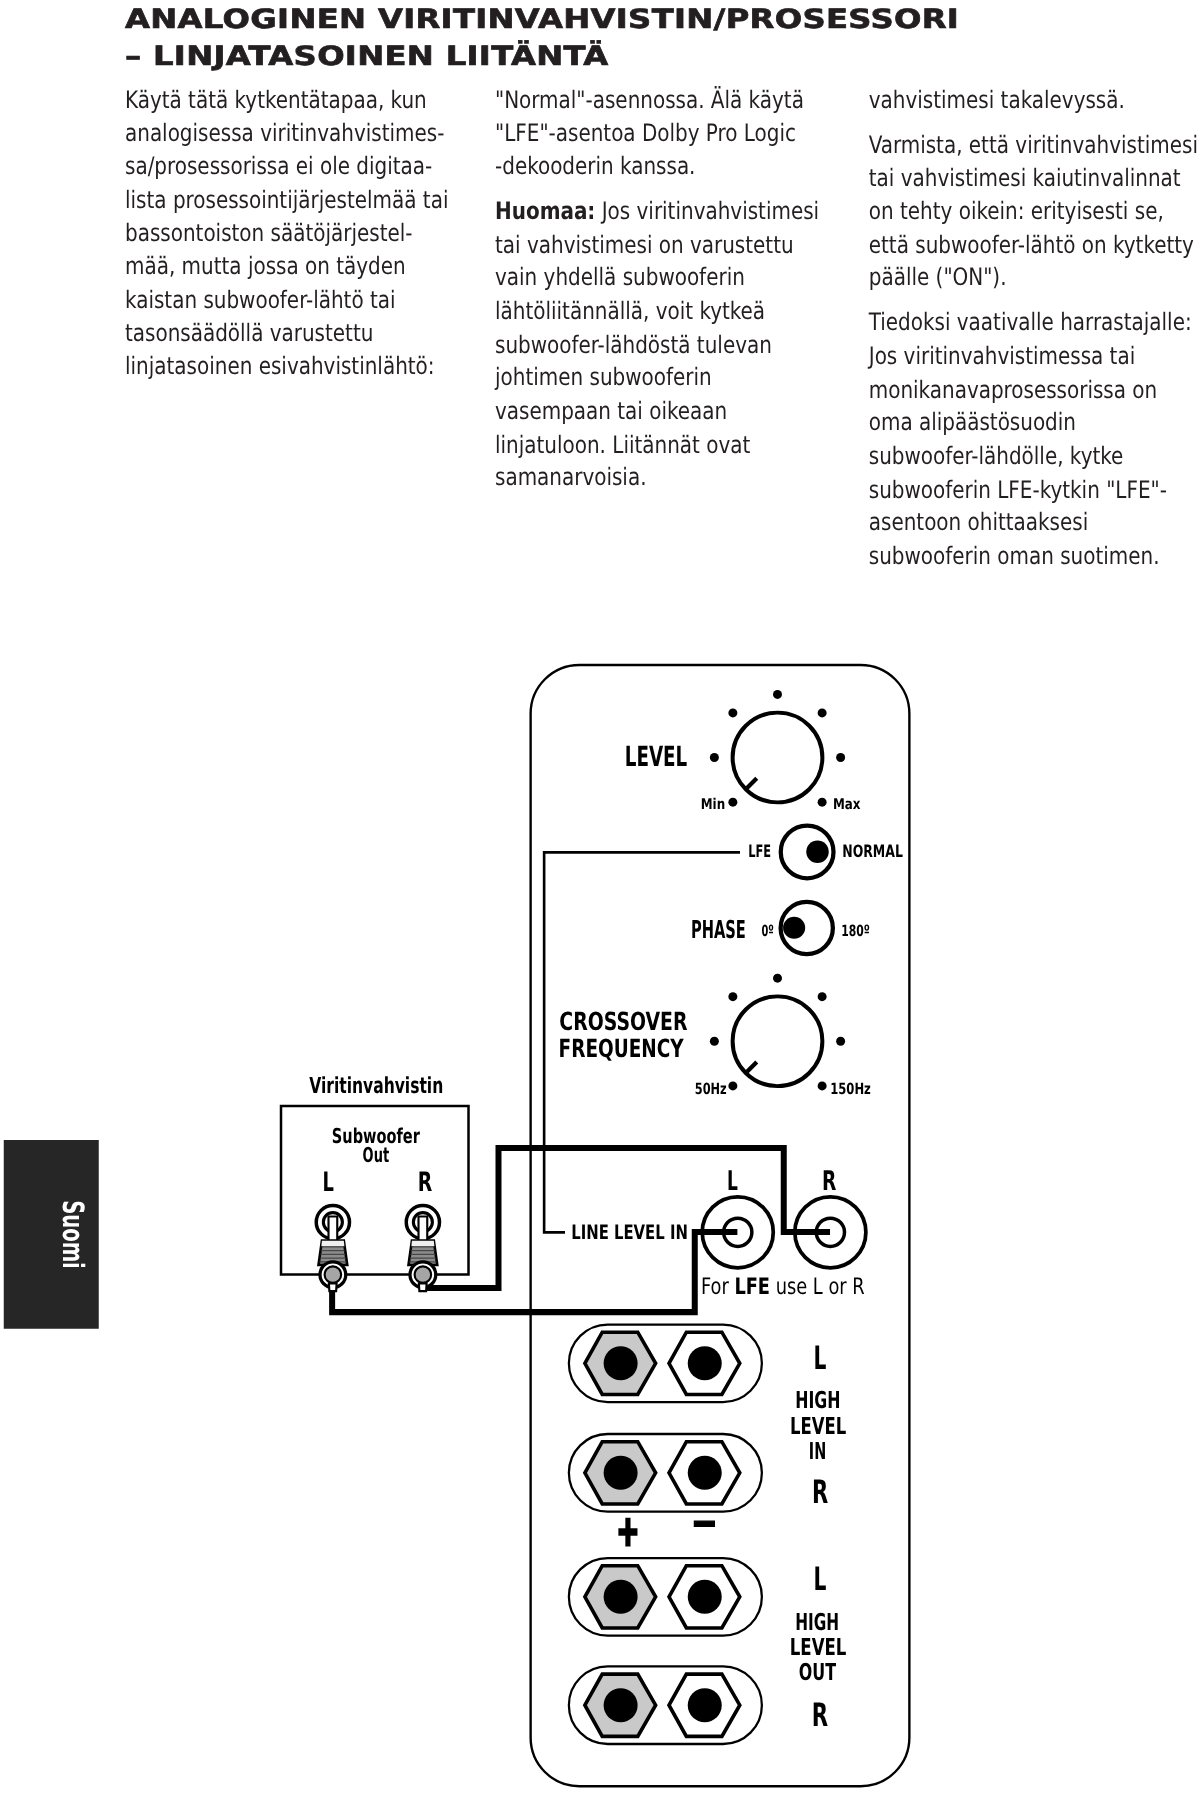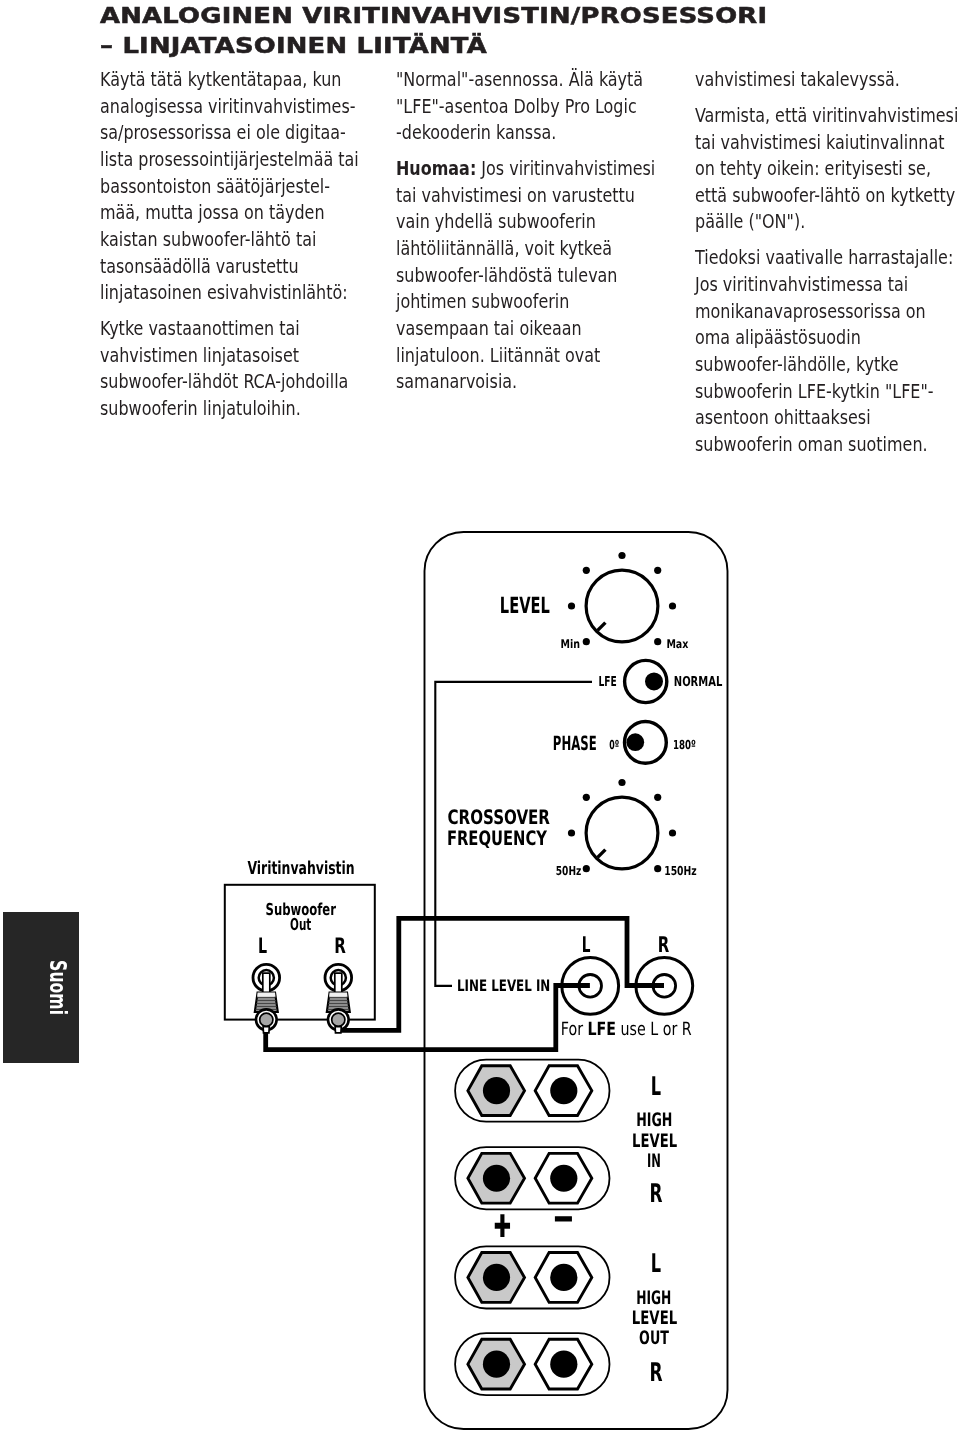--- a/index.html
+++ b/index.html
@@ -62,26 +62,20 @@
       <p>
         <span class="ln">Käytä&nbsp;tätä&nbsp;kytkentätapaa,&nbsp;kun</span>
         <span class="ln">analogisessa&nbsp;viritinvahvistimes-</span>
         <span class="ln">sa/prosessorissa&nbsp;ei&nbsp;ole&nbsp;digitaa-</span>
         <span class="ln">lista&nbsp;prosessointijärjestelmää&nbsp;tai</span>
         <span class="ln">bassontoiston&nbsp;säätöjärjestel-</span>
         <span class="ln">mää,&nbsp;mutta&nbsp;jossa&nbsp;on&nbsp;täyden</span>
         <span class="ln">kaistan&nbsp;subwoofer-lähtö&nbsp;tai</span>
         <span class="ln">tasonsäädöllä&nbsp;varustettu</span>
         <span class="ln">linjatasoinen&nbsp;esivahvistinlähtö:</span>
-      </p>
-      <p>
-        <span class="ln">Kytke&nbsp;vastaanottimen&nbsp;tai</span>
-        <span class="ln">vahvistimen&nbsp;linjatasoiset</span>
-        <span class="ln">subwoofer-lähdöt&nbsp;RCA-johdoilla</span>
-        <span class="ln">subwooferin&nbsp;linjatuloihin.</span>
       </p>
     </div>
   <div class="col" id="col2">
       <p>
         <span class="ln">"Normal"-asennossa.&nbsp;Älä&nbsp;käytä</span>
         <span class="ln">"LFE"-asentoa&nbsp;Dolby&nbsp;Pro&nbsp;Logic</span>
         <span class="ln">-dekooderin&nbsp;kanssa.</span>
       </p>
       <p>
         <span class="ln"><b>Huomaa:</b>&nbsp;Jos&nbsp;viritinvahvistimesi</span>

